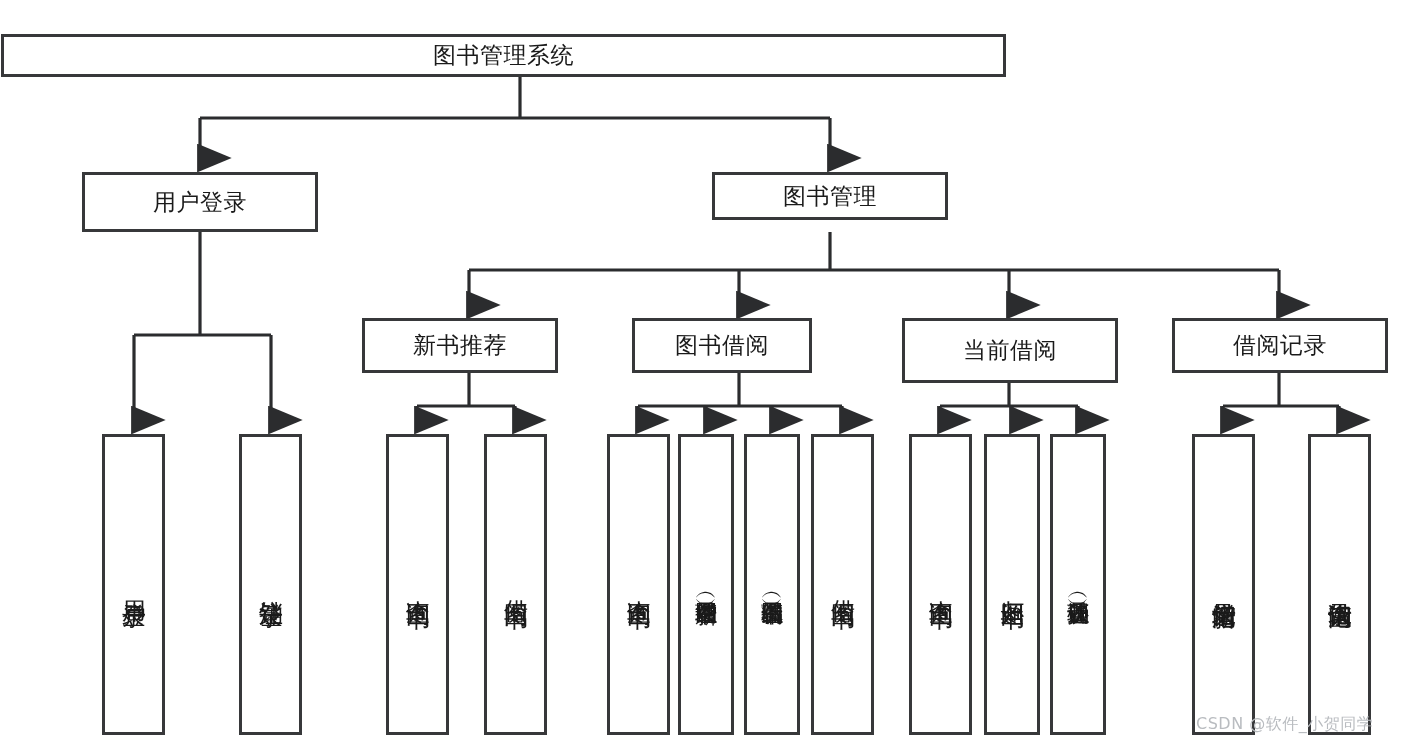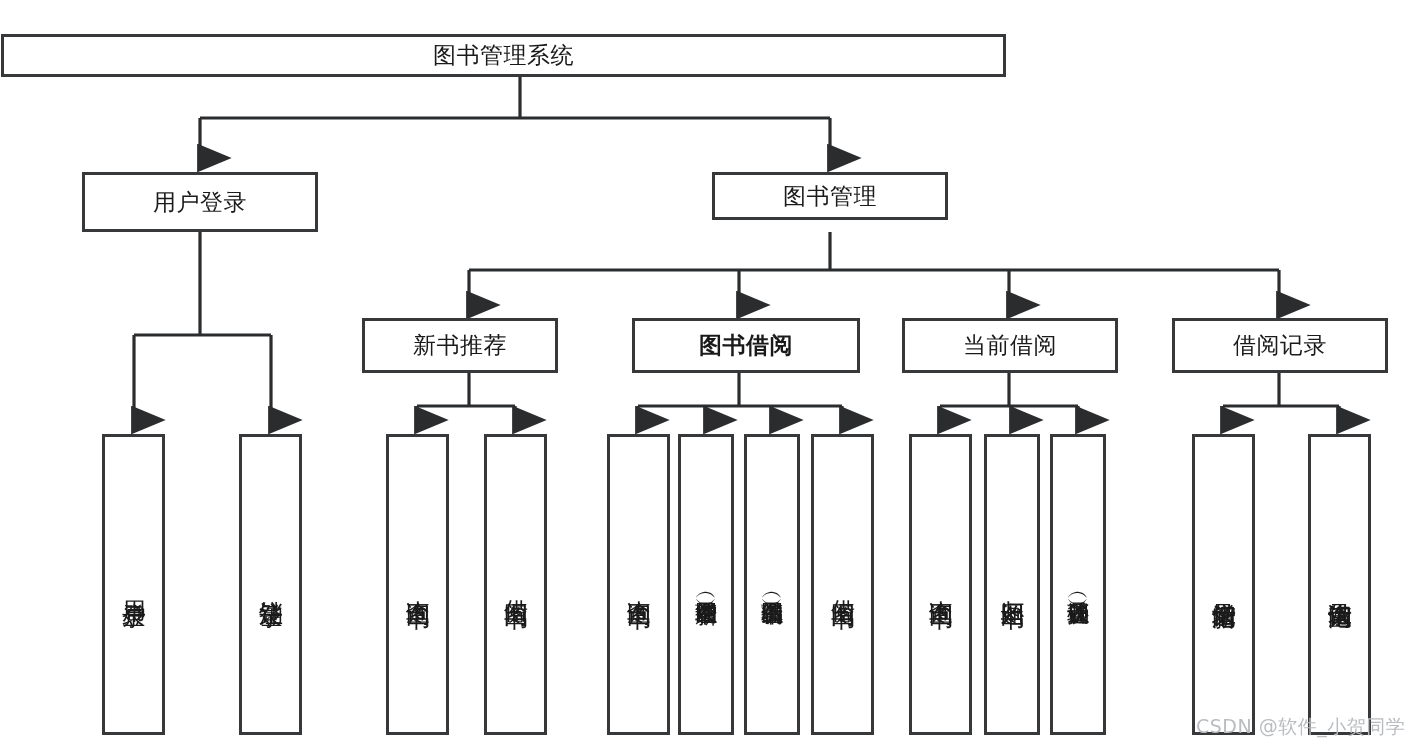--- a/index.html
+++ b/index.html
@@ -51,21 +51,21 @@
     writing-mode: vertical-rl;
     text-orientation: upright;
     font-size: 24px;
     line-height: 1.12;
     letter-spacing: 2px;
     white-space: nowrap;
     display: block;
   }
   .watermark {
     position: absolute;
-    font-size: 19px;
+    font-size: 16px;
     color: #b9bcc0;
     white-space: nowrap;
     letter-spacing: 0.5px;
   }
 </style>
 </head>
 <body>
 
 <div id="diagram-canvas">
 
@@ -126,24 +126,24 @@
   <div class="node node-h" style="left:82px; top:172px; width:236px; height:60px;">
     <span class="node-label">用户登录</span>
   </div>
   <div class="node node-h" style="left:712px; top:172px; width:236px; height:48px;">
     <span class="node-label">图书管理</span>
   </div>
 
   <div class="node node-h" style="left:362px; top:318px; width:196px; height:55px;">
     <span class="node-label">新书推荐</span>
   </div>
-  <div class="node node-h" style="left:632px; top:318px; width:228px; height:55px;font-weight:bold;">
+  <div class="node node-h" style="left:632px; top:318px; width:180px; height:55px;">
     <span class="node-label">图书借阅</span>
   </div>
-  <div class="node node-h" style="left:902px; top:318px; width:216px; height:55px;">
+  <div class="node node-h" style="left:902px; top:318px; width:216px; height:65px;">
     <span class="node-label">当前借阅</span>
   </div>
   <div class="node node-h" style="left:1172px; top:318px; width:216px; height:55px;">
     <span class="node-label">借阅记录</span>
   </div>
 
   <div class="node node-v" style="left:102px; top:434px; width:63px; height:301px;">
     <span class="node-label">用户登录</span>
   </div>
   <div class="node node-v" style="left:239px; top:434px; width:63px; height:301px;">

